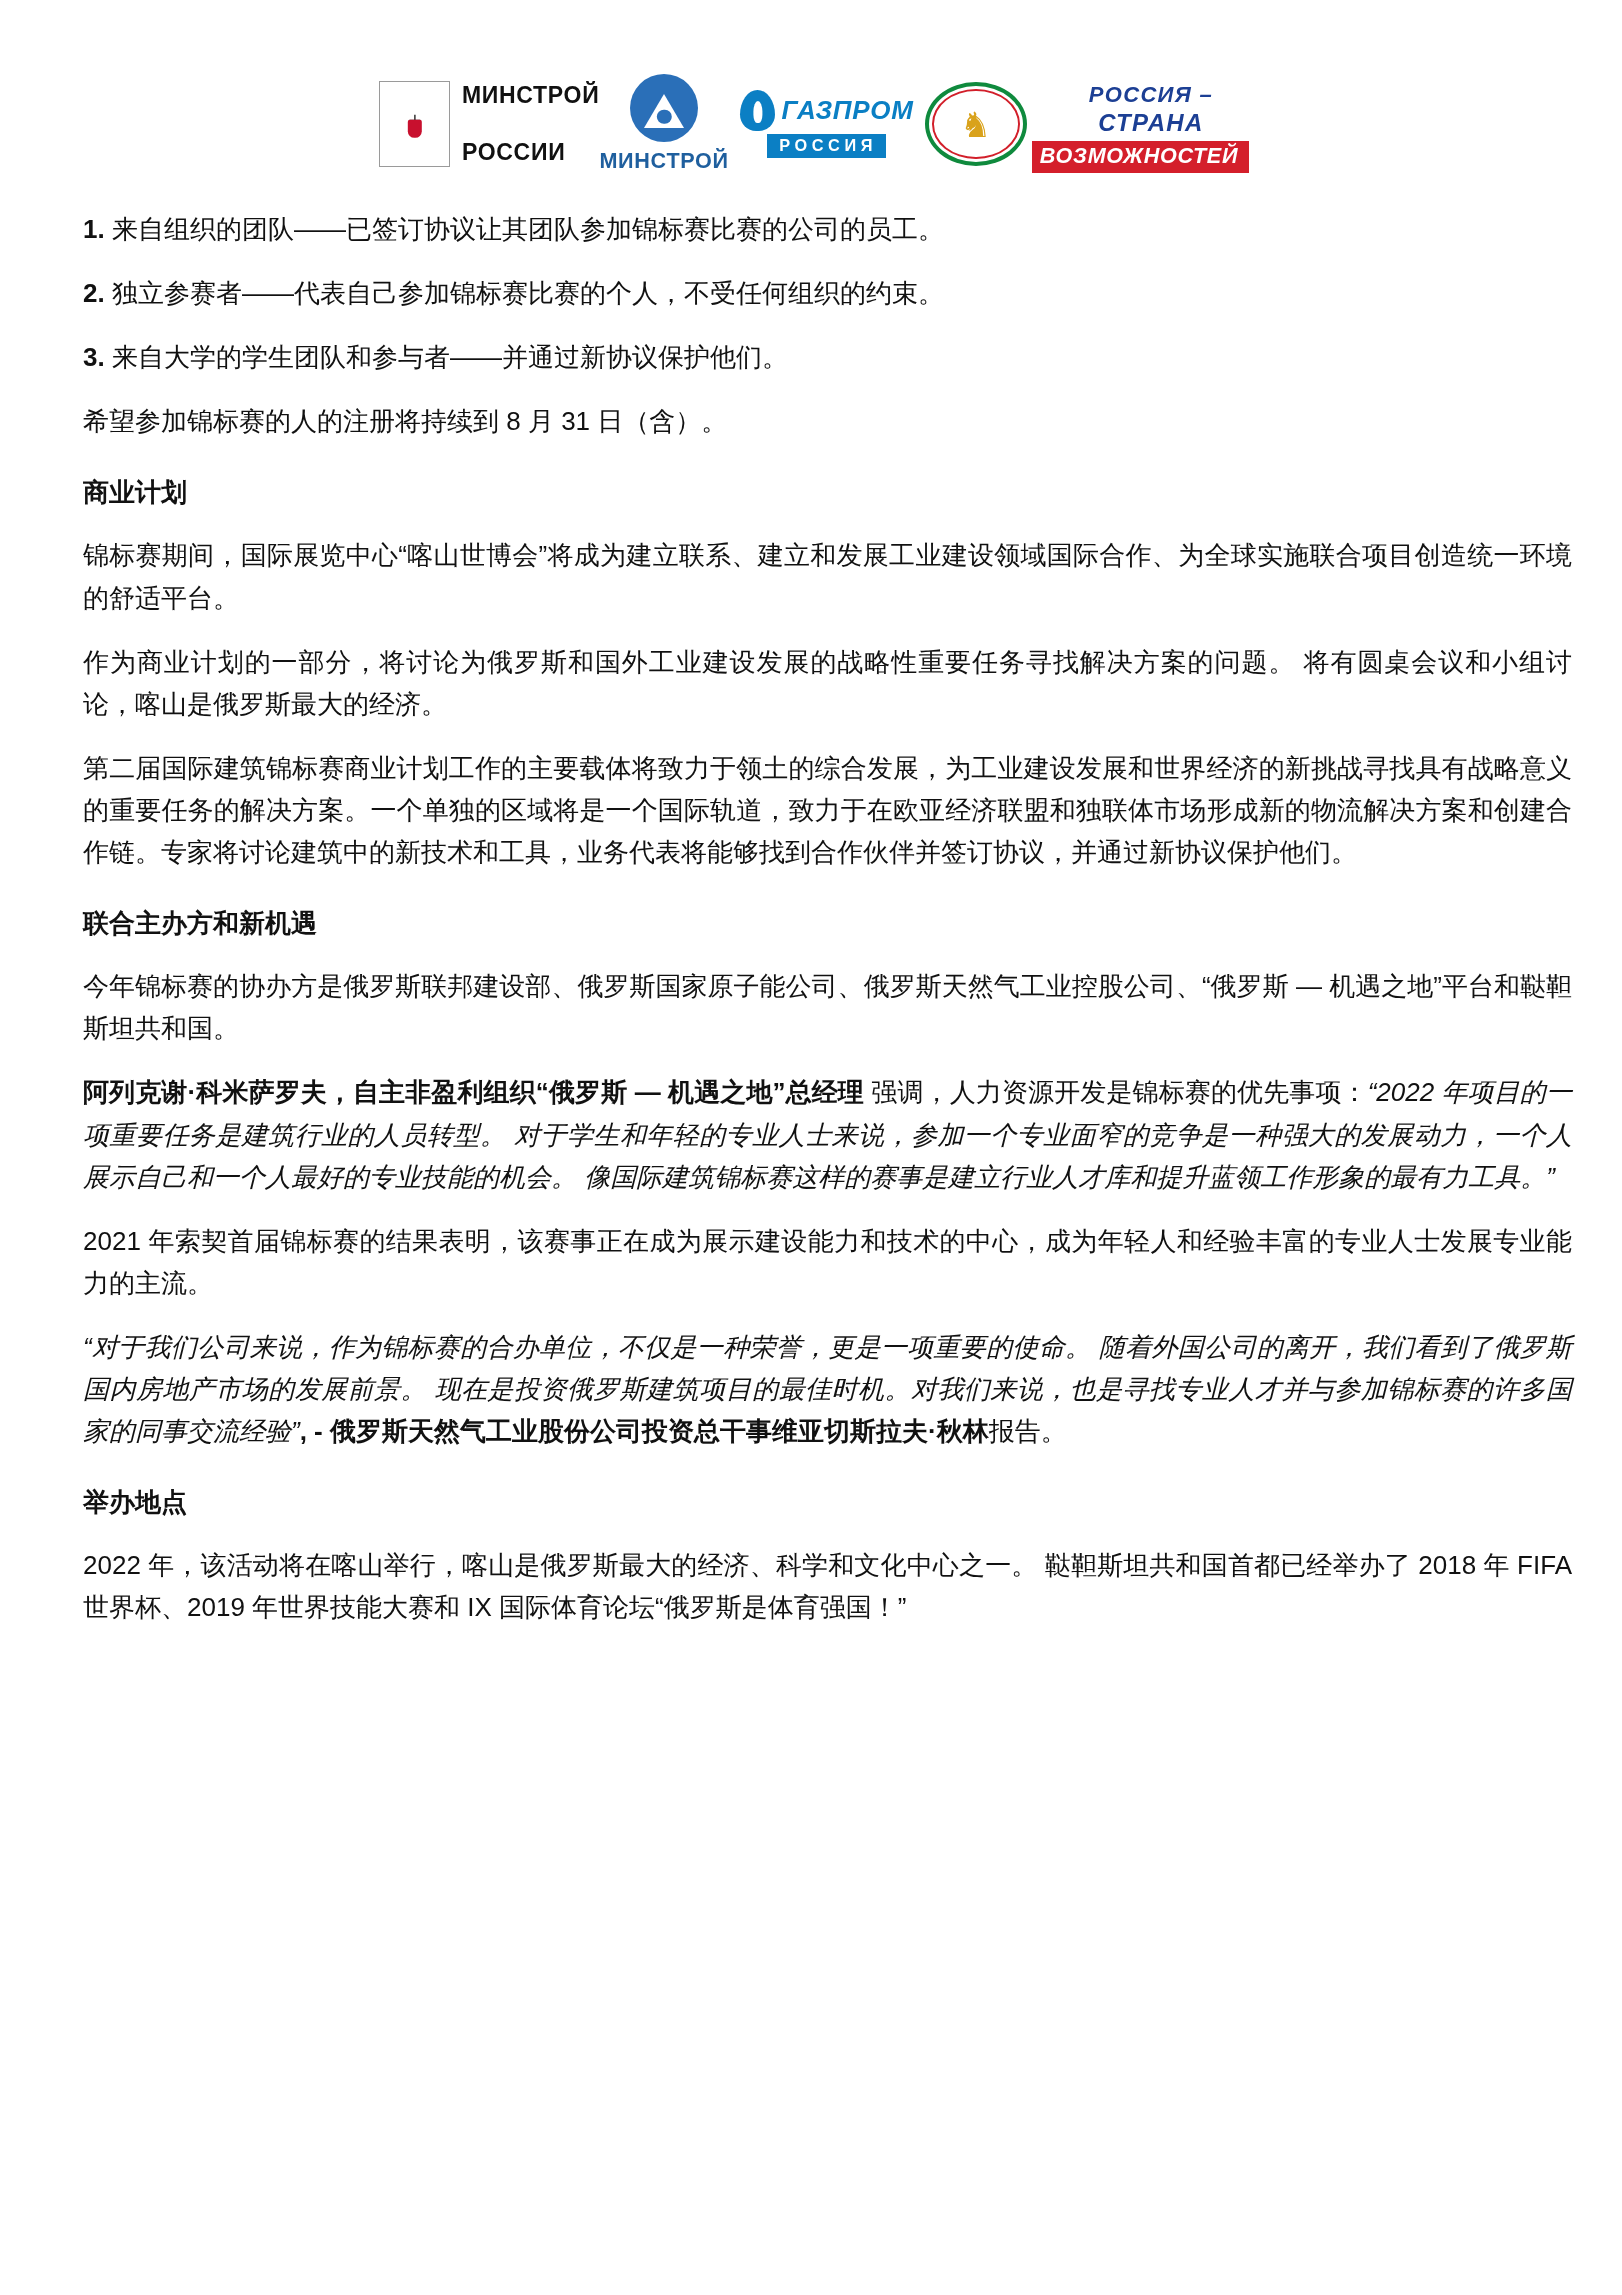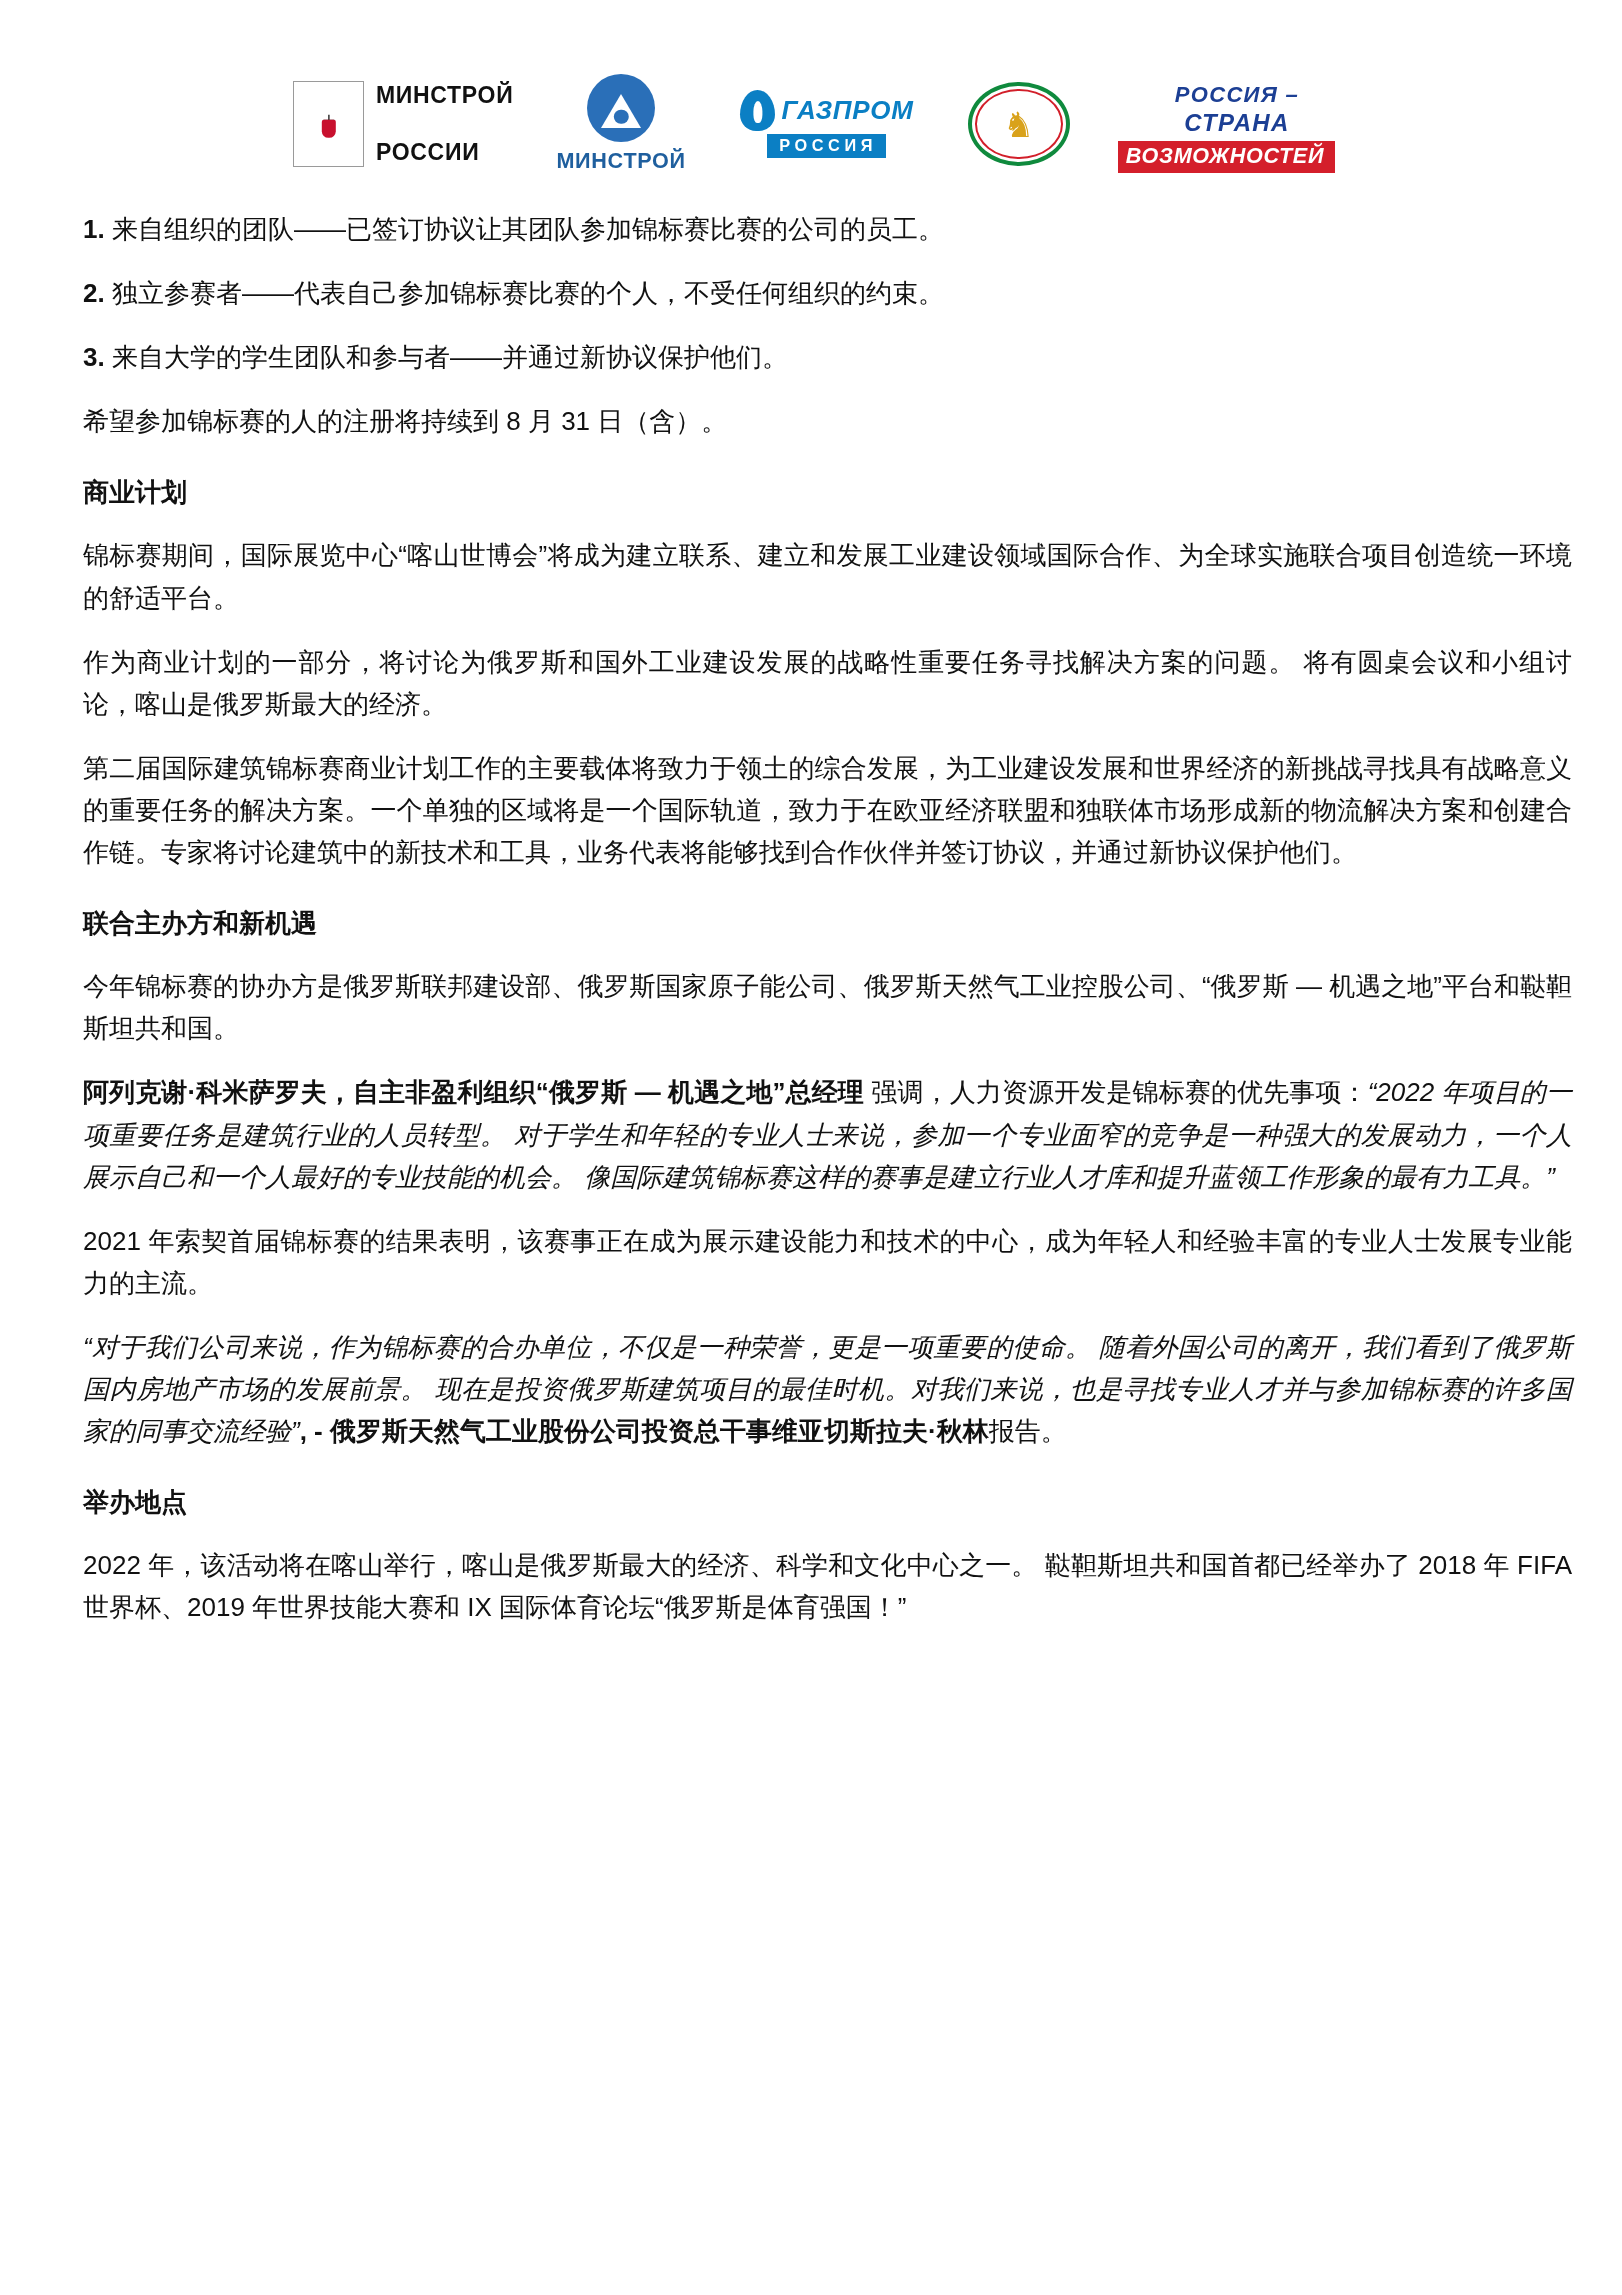--- a/index.html
+++ b/index.html
@@ -20,21 +20,20 @@
     box-sizing: border-box;
     padding: 62px 51px 39px 51px;
     position: relative;
   }
 
   
   .logo-strip {
     display: flex;
     align-items: center;
     justify-content: center;
-    gap: 43px;
     height: 124px;
     margin-bottom: 22px;
     padding-left: 26px;
   }
   .logo {
     display: flex;
     align-items: center;
     position: relative;
   }
 

